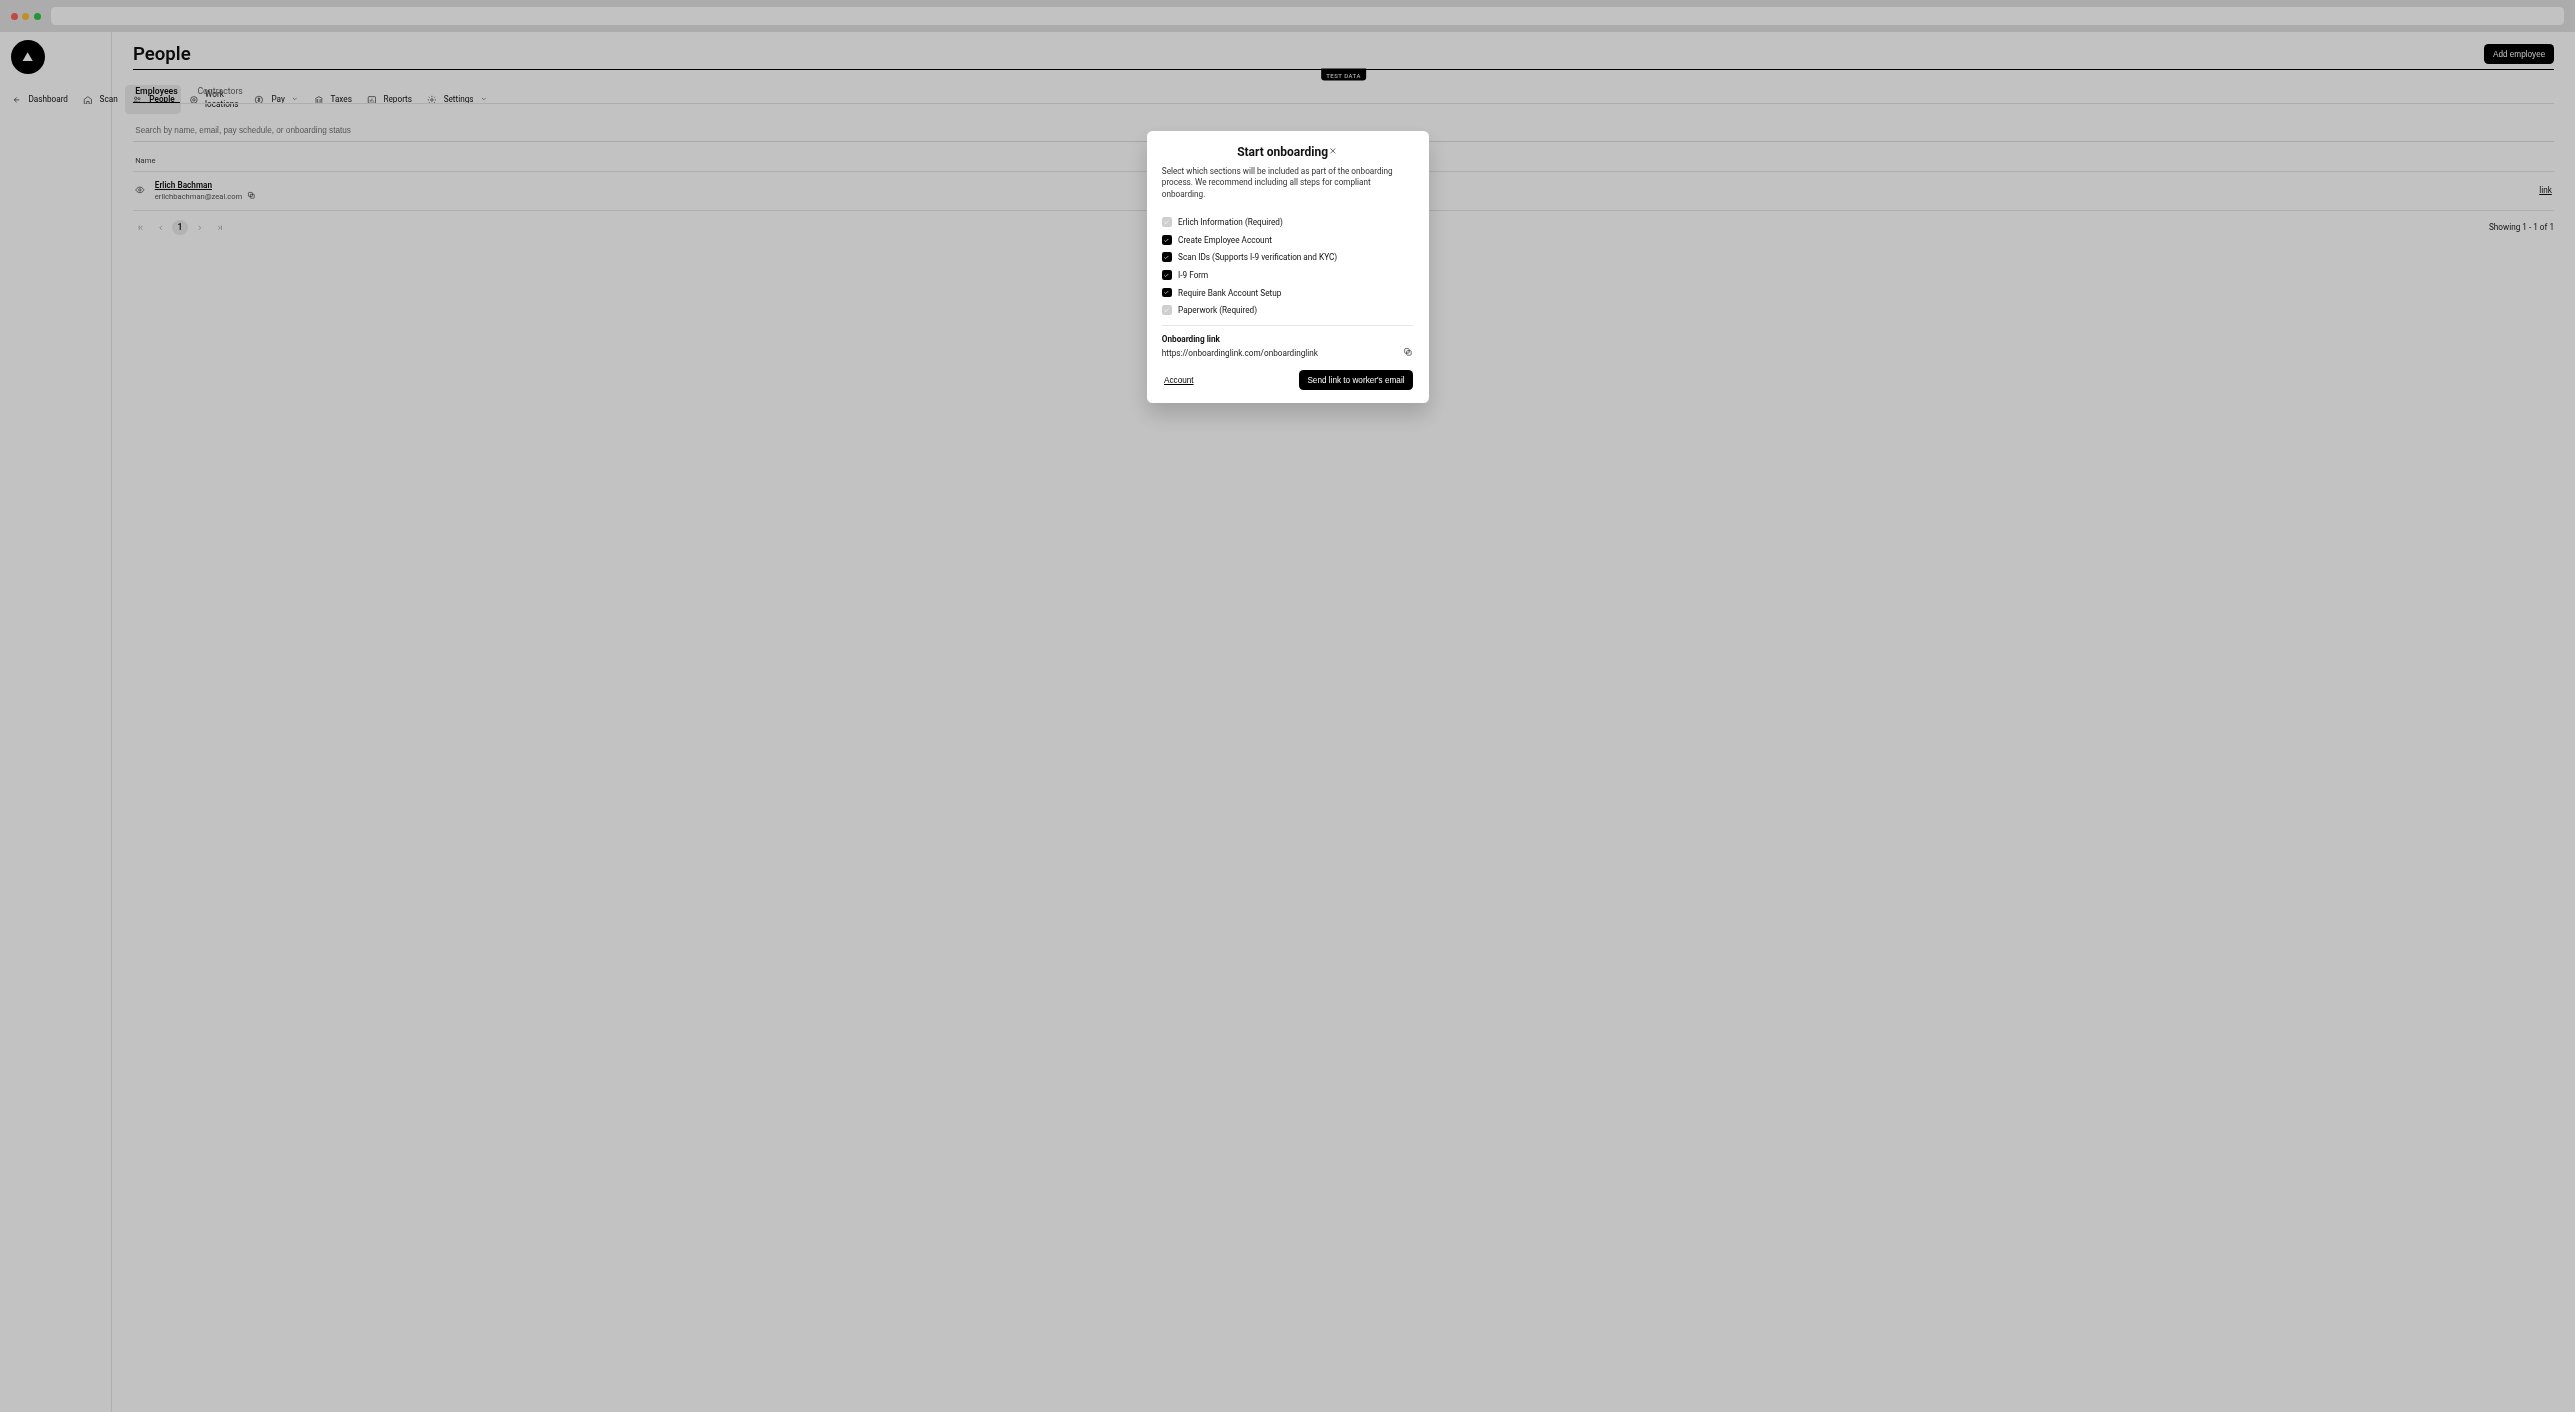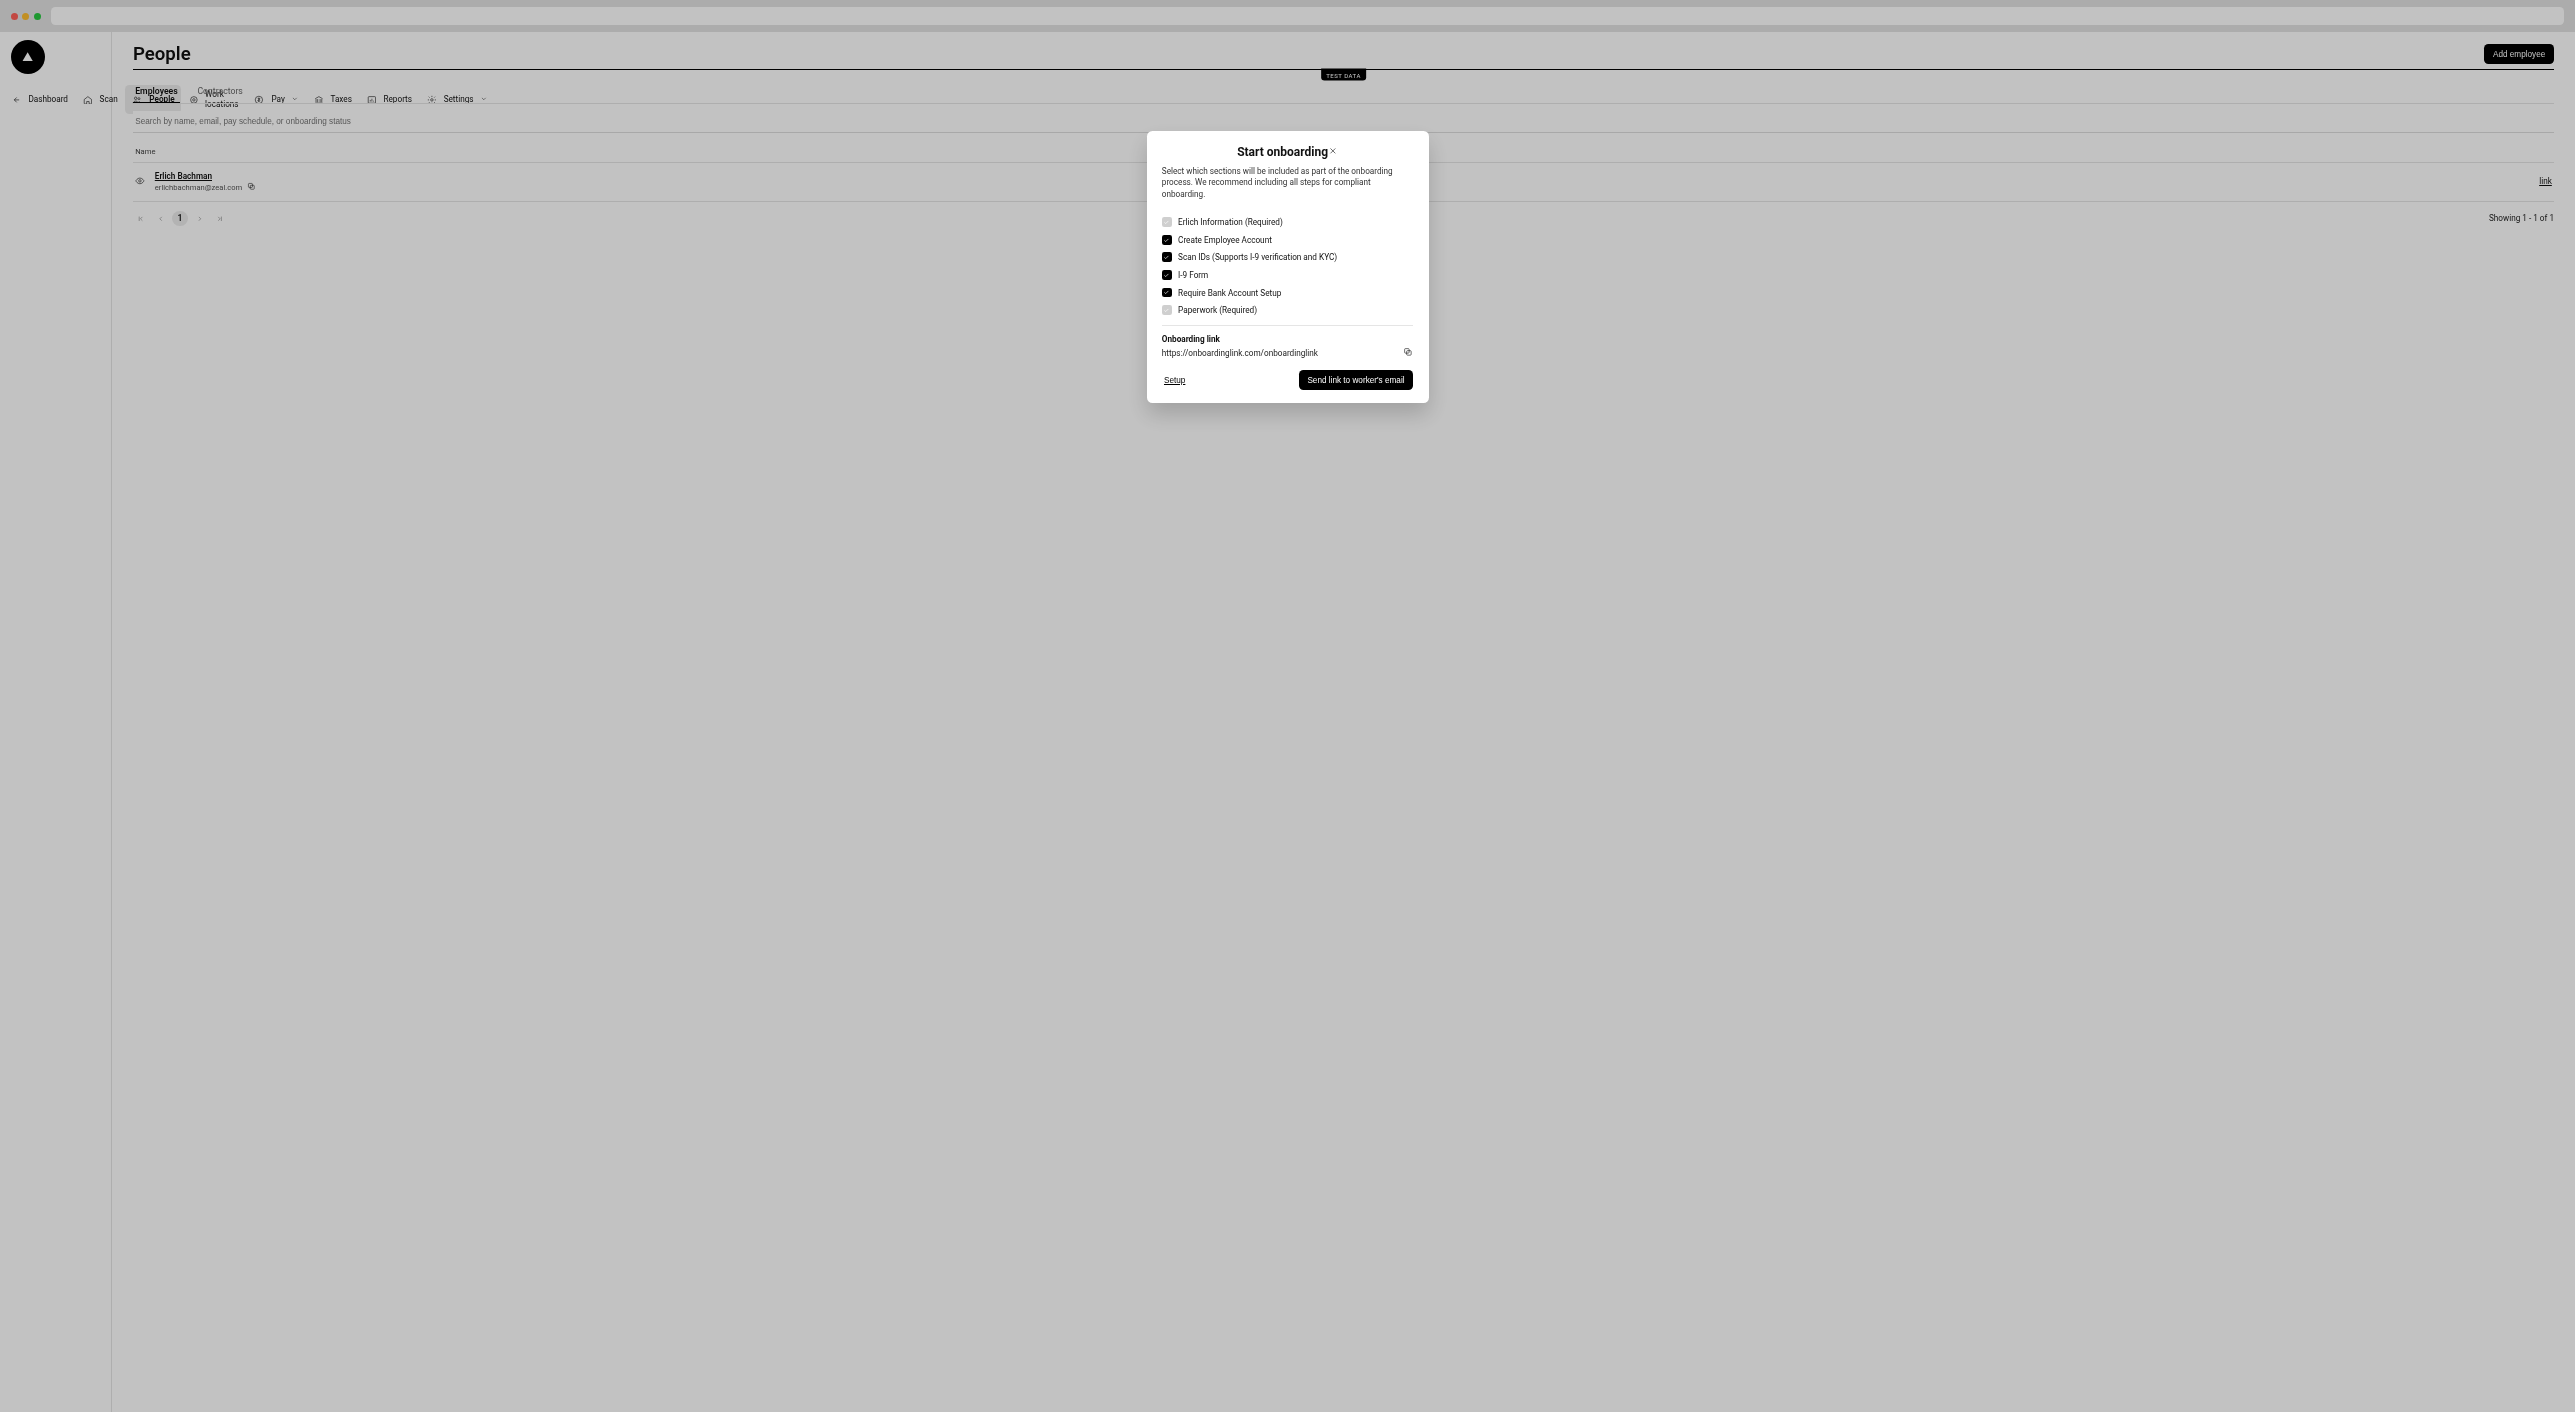--- a/index.html
+++ b/index.html
@@ -63,21 +63,21 @@
     background: #000; color: #fff; border: none; padding: 5.5px 8.7px;
     border-radius: 4.4px; font-size: 8.2px; cursor: pointer;
   }
   .divider { height: 1.1px; background: #000; width: 100%; position: relative; margin-bottom: 9.8px; }
   .test-badge {
     position: absolute; left: 50%; top: 0; transform: translate(-50%, -0.5px);
     background: #000; color: #fff; font-size: 6px; letter-spacing: 0.5px;
     padding: 2.2px 5.5px; border-radius: 0 0 3.3px 3.3px;
   }
 
-  .tabs { display: flex; gap: 15.3px; border-bottom: 0.5px solid #E5E5E5; margin-bottom: 7px; }
+  .tabs { display: flex; gap: 15.3px; border-bottom: 0.5px solid #E5E5E5; margin-bottom: 16px; }
   .tab { padding: 5.5px 2.2px 6.5px; font-size: 8.7px; color: #666; cursor: pointer; border-bottom: 1.1px solid transparent; }
   .tab.active { color: #111; font-weight: 600; border-bottom-color: #000; }
 
   .search-row input {
     width: 100%; border: none; border-bottom: 0.5px solid #DDD;
     padding: 5.5px 2.2px 6.5px; font-size: 8.2px; outline: none;
   }
 
   .table { margin-top: 9.8px; }
   .thead { border-bottom: 0.5px solid #E5E5E5; padding: 4.4px 2.2px 5.5px; font-size: 7.6px; color: #444; }
@@ -391,18 +391,18 @@
       <span class="ol-url">https://onboardinglink.com/onboardinglink</span>
       <span>
         <svg viewBox="0 0 24 24">
             <rect x="9" y="9" width="11" height="11" rx="2"></rect>
             <rect x="4" y="4" width="11" height="11" rx="2"></rect>
           </svg>
       </span>
     </div>
 
     <div class="modal-actions">
-      <button class="btn-link">Setup</button>
+      <button class="btn-link">Account</button>
       <button class="btn-primary">Send link to worker's email</button>
     </div>
   </div>
 </div>
 
 
 </body></html>

